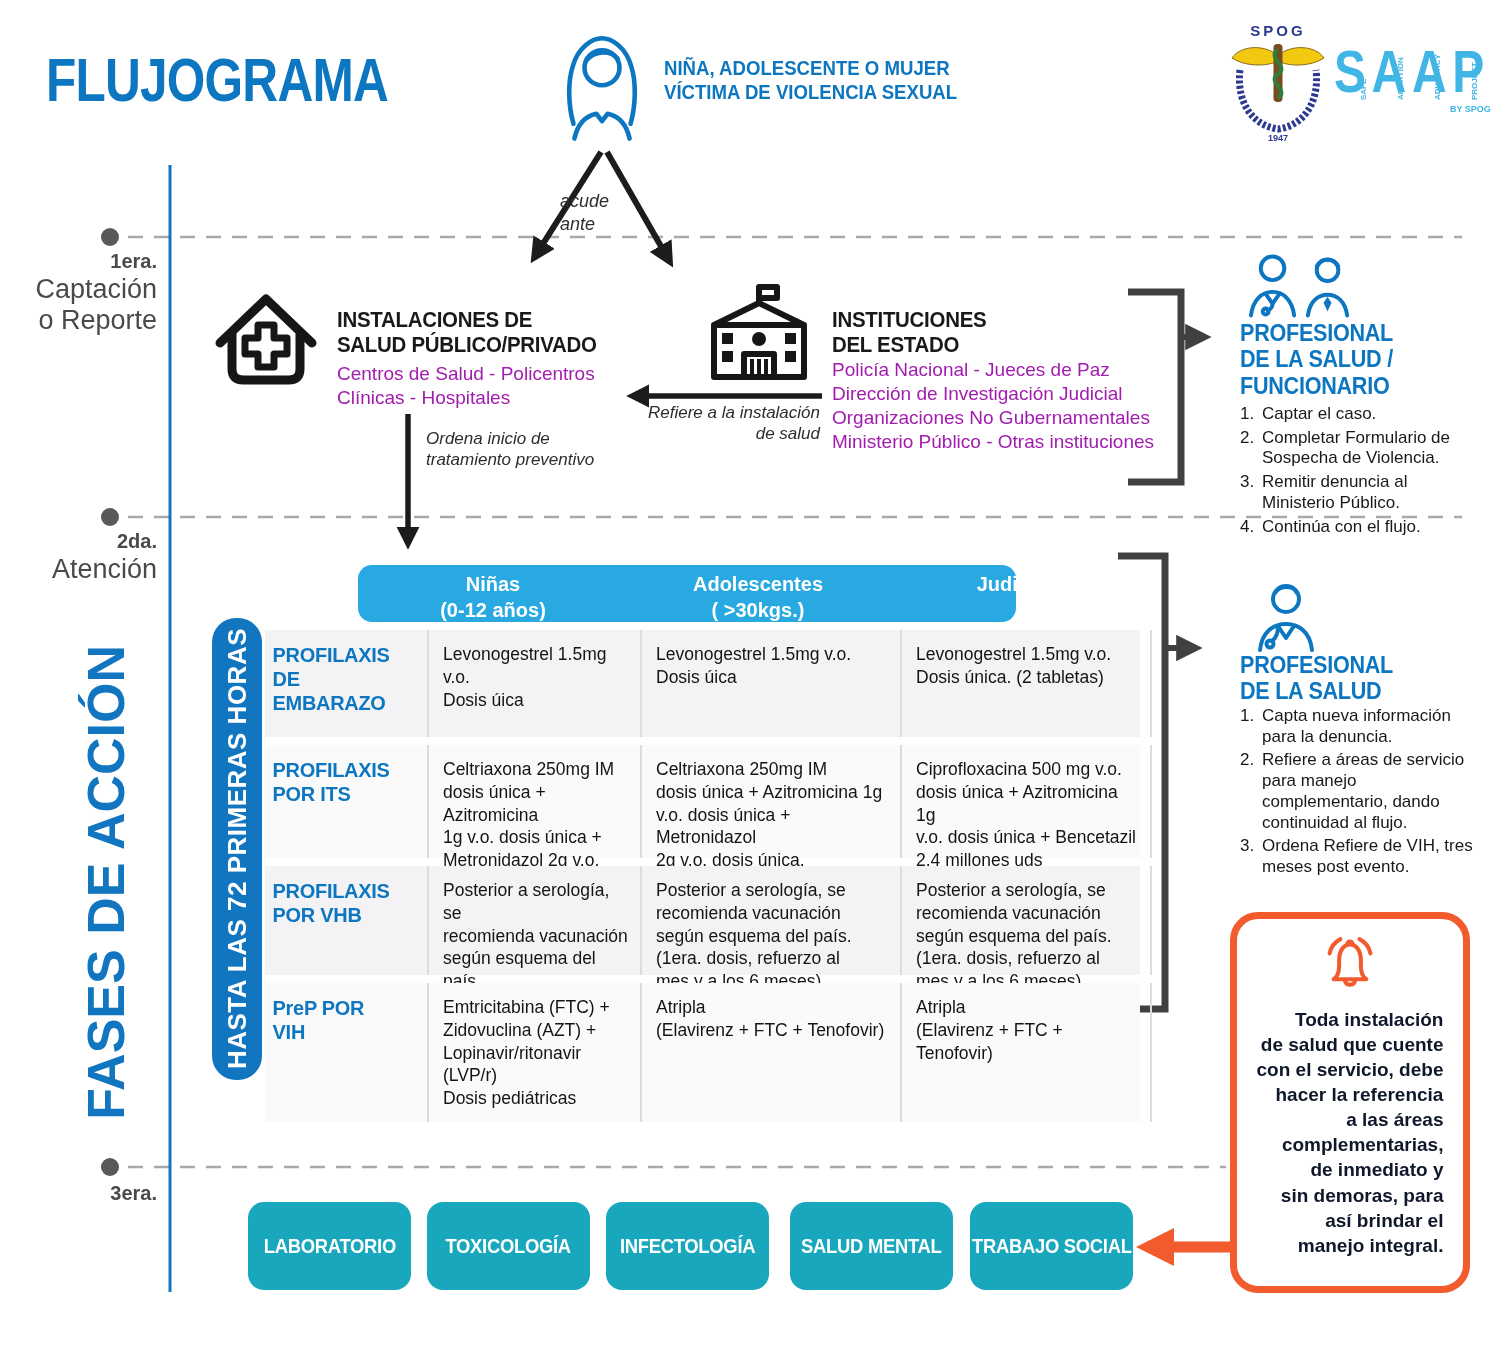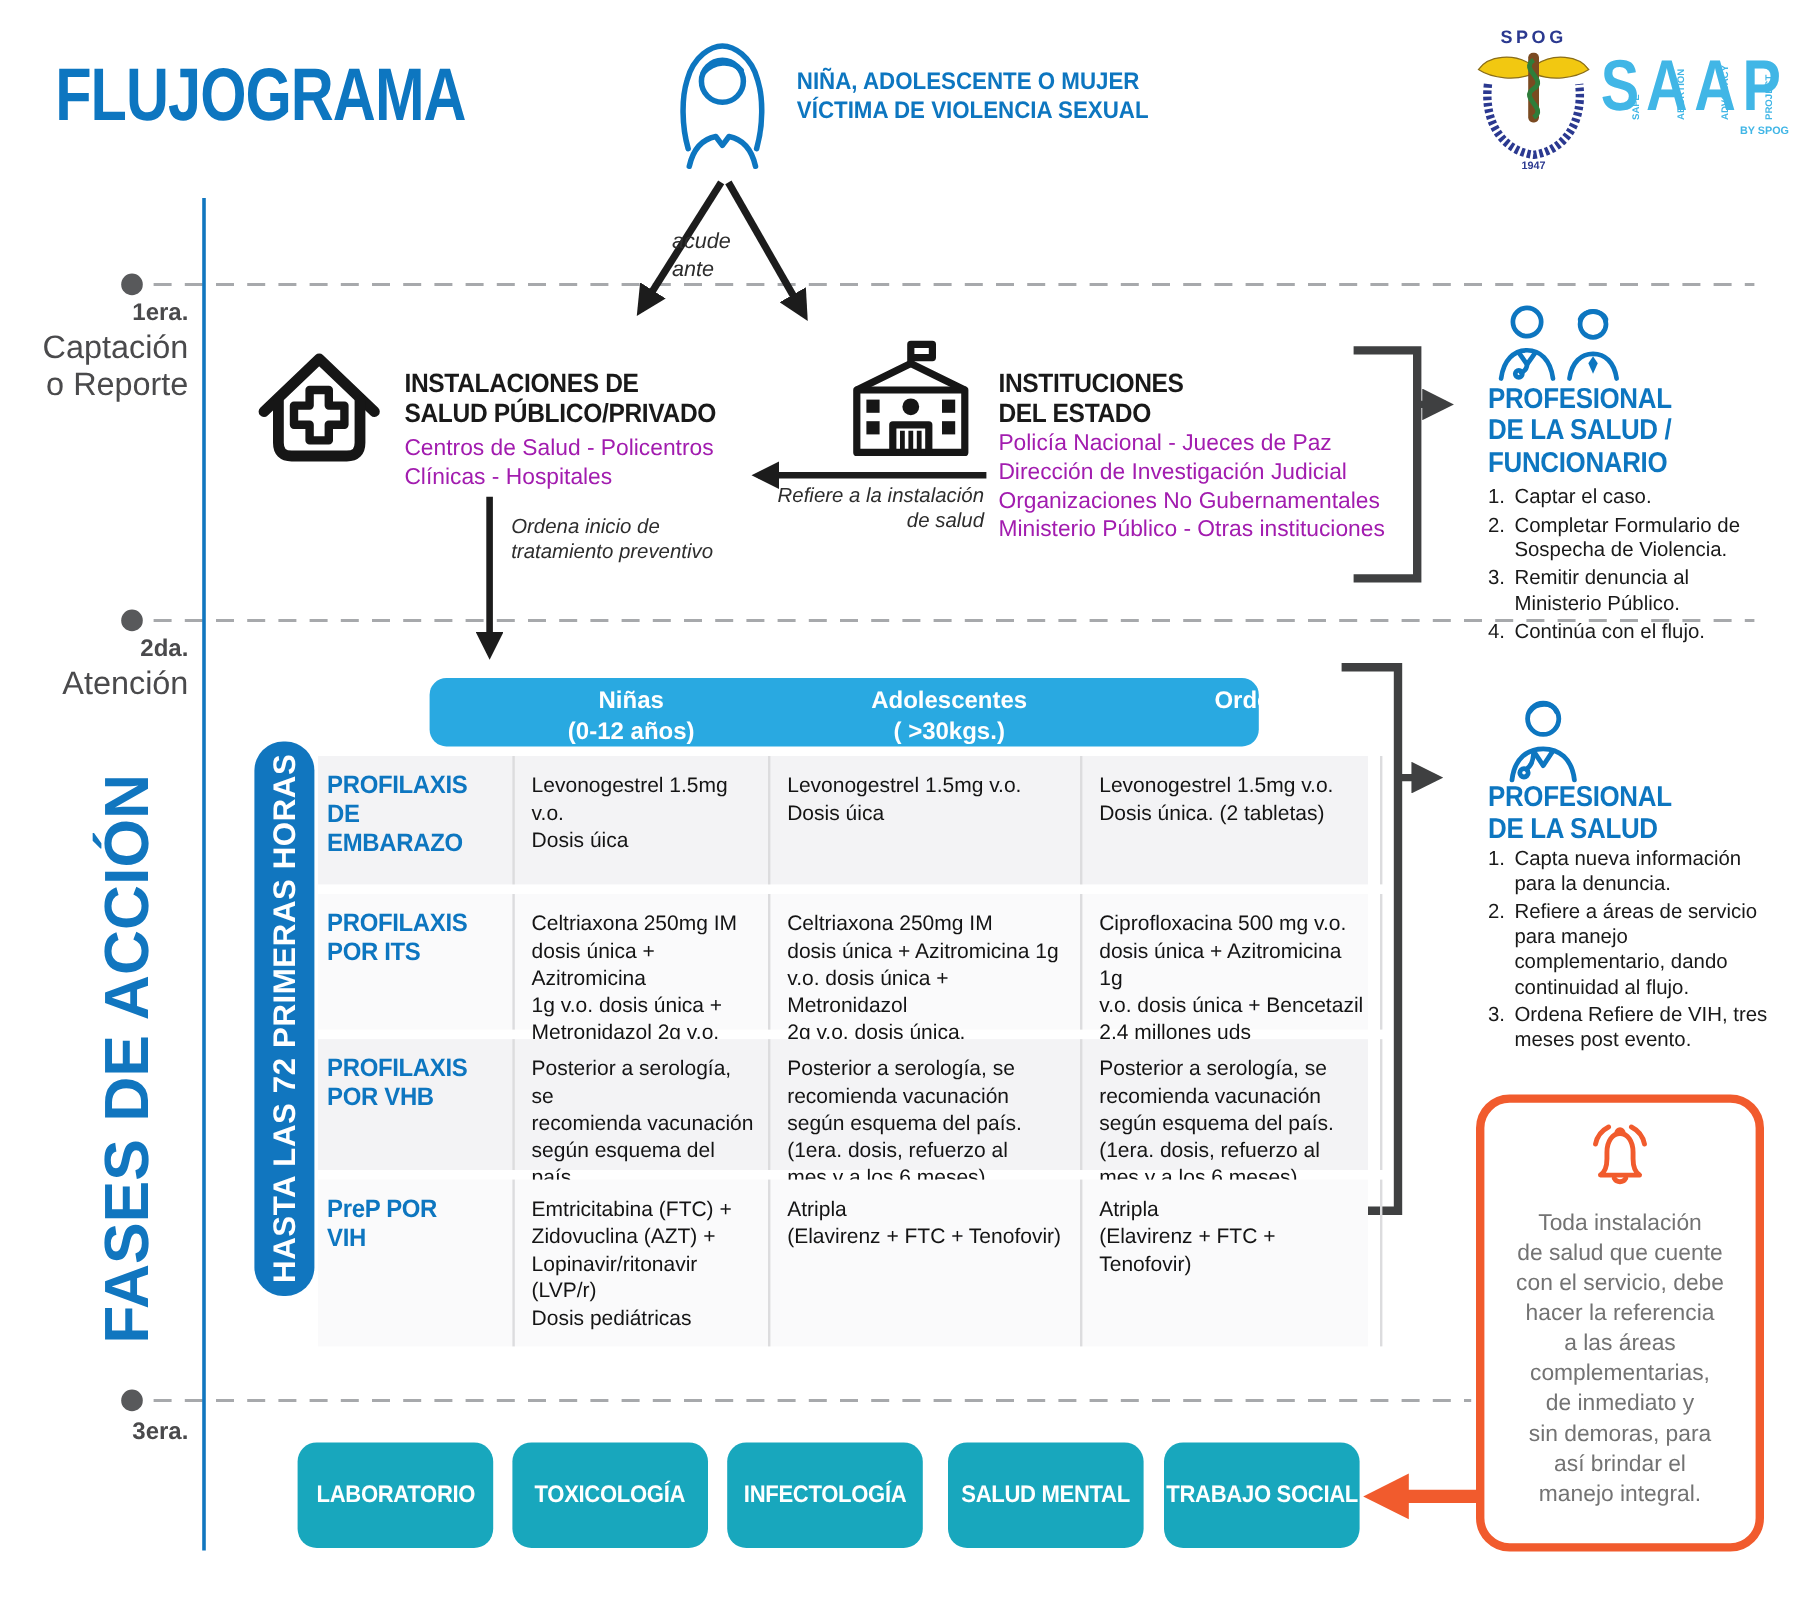--- a/index.html
+++ b/index.html
@@ -39,21 +39,21 @@
   .trow .lab{width:150px;flex:none;padding:13px 4px 0 8px;font-size:21px;font-weight:bold;color:#0d76c0;line-height:1.14;transform:scaleX(.95);transform-origin:left top;letter-spacing:-.3px;}
   .trow .cell{flex:none;box-sizing:border-box;border-left:2px solid #dcdcde;padding:13px 8px 0 14px;font-size:17.5px;line-height:1.3;color:#141414;}
   .trow .c1{width:213px;}
   .trow .c2{width:260px;}
   .trow .c3{width:252px;border-right:2px solid #dcdcde;}
   .rowA{background:#f3f3f5;}
   .rowB{background:#fafafb;}
   
   .alertbox{box-sizing:border-box;background:#fff;border:7px solid #f15b2d;border-radius:28px;z-index:3;
             display:flex;flex-direction:column;align-items:center;}
-  .alerttext{font-size:19px;font-weight:normal;color:#737373;text-align:center;line-height:1.32;margin-top:4px;}
+  .alerttext{font-size:19px;font-weight:bold;color:#0f172a;text-align:right;line-height:1.32;margin-top:4px;}
   
   .areabtn{position:absolute;top:1202px;height:88px;width:163px;background:#18a7bd;border-radius:16px;
            display:flex;align-items:center;justify-content:center;}
   .areabtn span{color:#fff;font-size:20px;font-weight:bold;letter-spacing:-.3px;transform:scaleX(.92);white-space:nowrap;}
   
   .saap{position:relative;width:170px;height:80px;}
   .saapbig{position:absolute;left:0;top:0;font-size:60px;font-weight:bold;color:#41b6e6;letter-spacing:7px;
            transform:scaleX(.8);transform-origin:left top;line-height:1;}
   .saapw{position:absolute;writing-mode:vertical-rl;transform:rotate(180deg);font-size:8px;font-weight:bold;color:#41b6e6;top:12px;height:46px;text-align:left;}
   .saapby{position:absolute;font-size:9px;font-weight:bold;color:#41b6e6;}
@@ -214,26 +214,26 @@
     <div class="li">
       <span class="n">3.</span>
       <span class="t">Remitir denuncia al Ministerio Público.</span>
     </div>
     <div class="li">
       <span class="n">4.</span>
       <span class="t">Continúa con el flujo.</span>
     </div>
   </div>
 
-  <div class="abs thead" style="left:358px;top:565px;width:658px;height:57px;z-index:2;padding-left:33px;">
+  <div class="abs thead" style="left:358px;top:565px;width:658px;height:57px;z-index:2;">
     <div class="th pre" style="width:270px;">Niñas
 (0-12 años)</div>
     <div class="th pre" style="width:260px;">Adolescentes
 ( &gt;30kgs.)</div>
-    <div class="th pre" style="width:252px;">Ordena</div>
+    <div class="th pre" style="width:252px;">Judicial</div>
   </div>
 
   <div class="abs sidebar" style="left:212px;top:618px;width:50px;height:462px;z-index:2;">
     <span class="vert">HASTA LAS 72 PRIMERAS HORAS</span>
   </div>
 
   <div class="abs trow rowA" style="left:265px;top:630px;width:875px;height:107px;z-index:2;">
     <div class="lab pre">PROFILAXIS
 DE EMBARAZO</div>
     <div class="cell c1 pre">Levonogestrel 1.5mg v.o.

